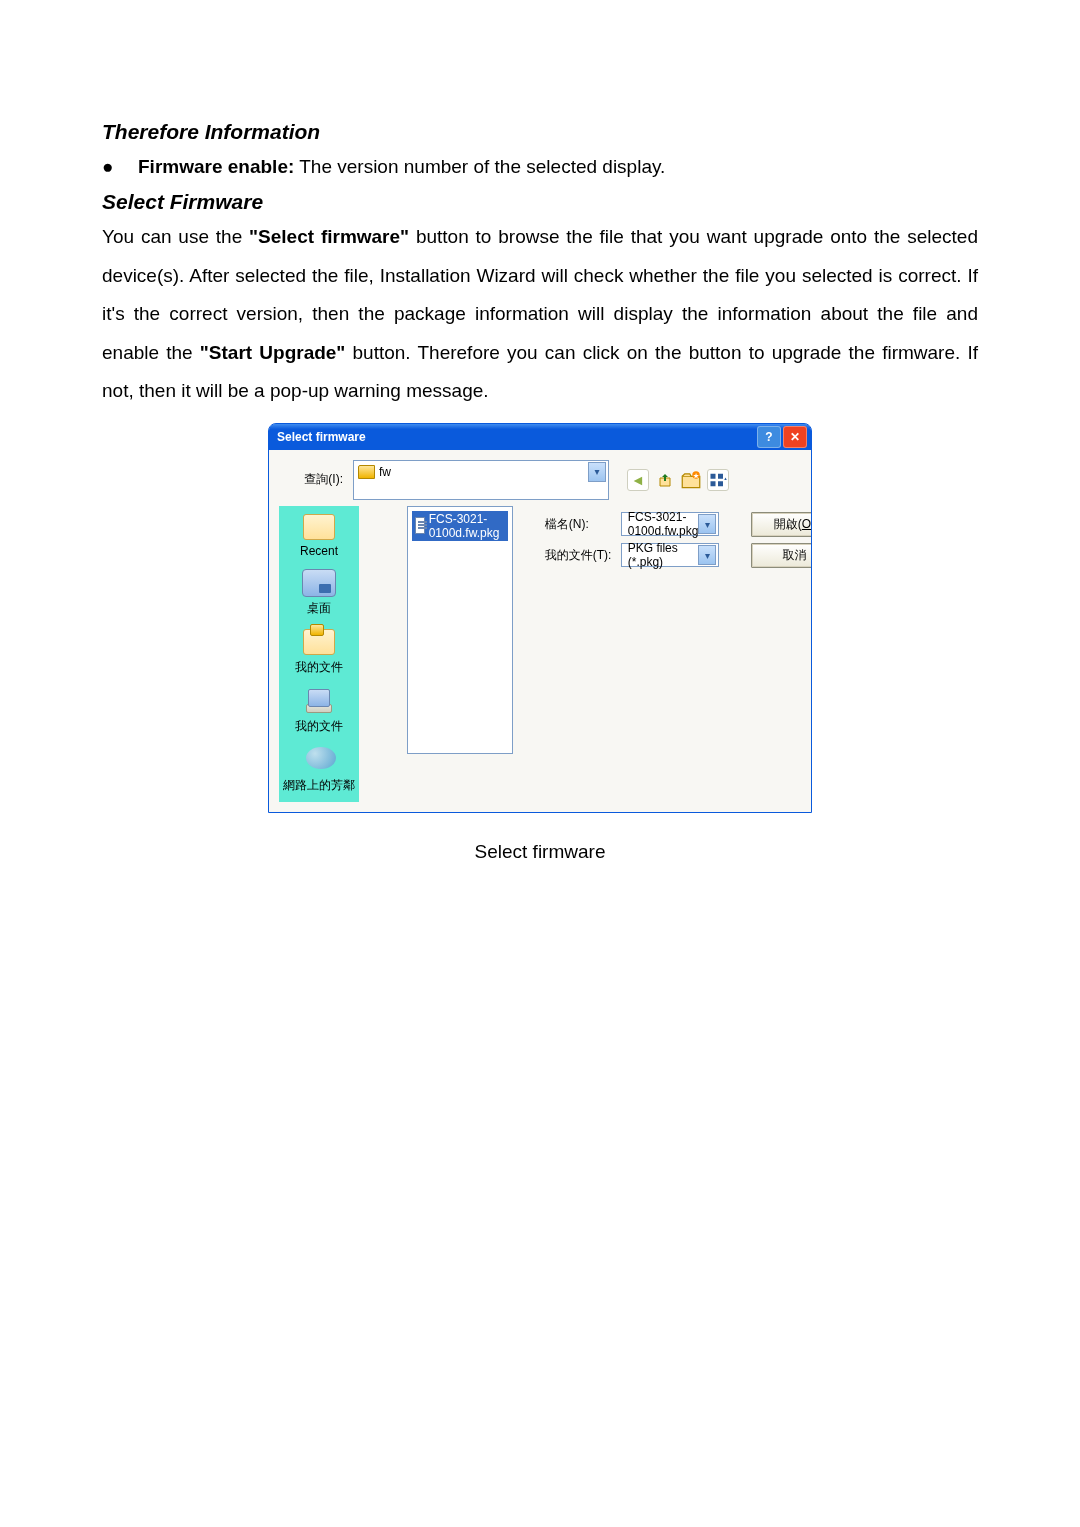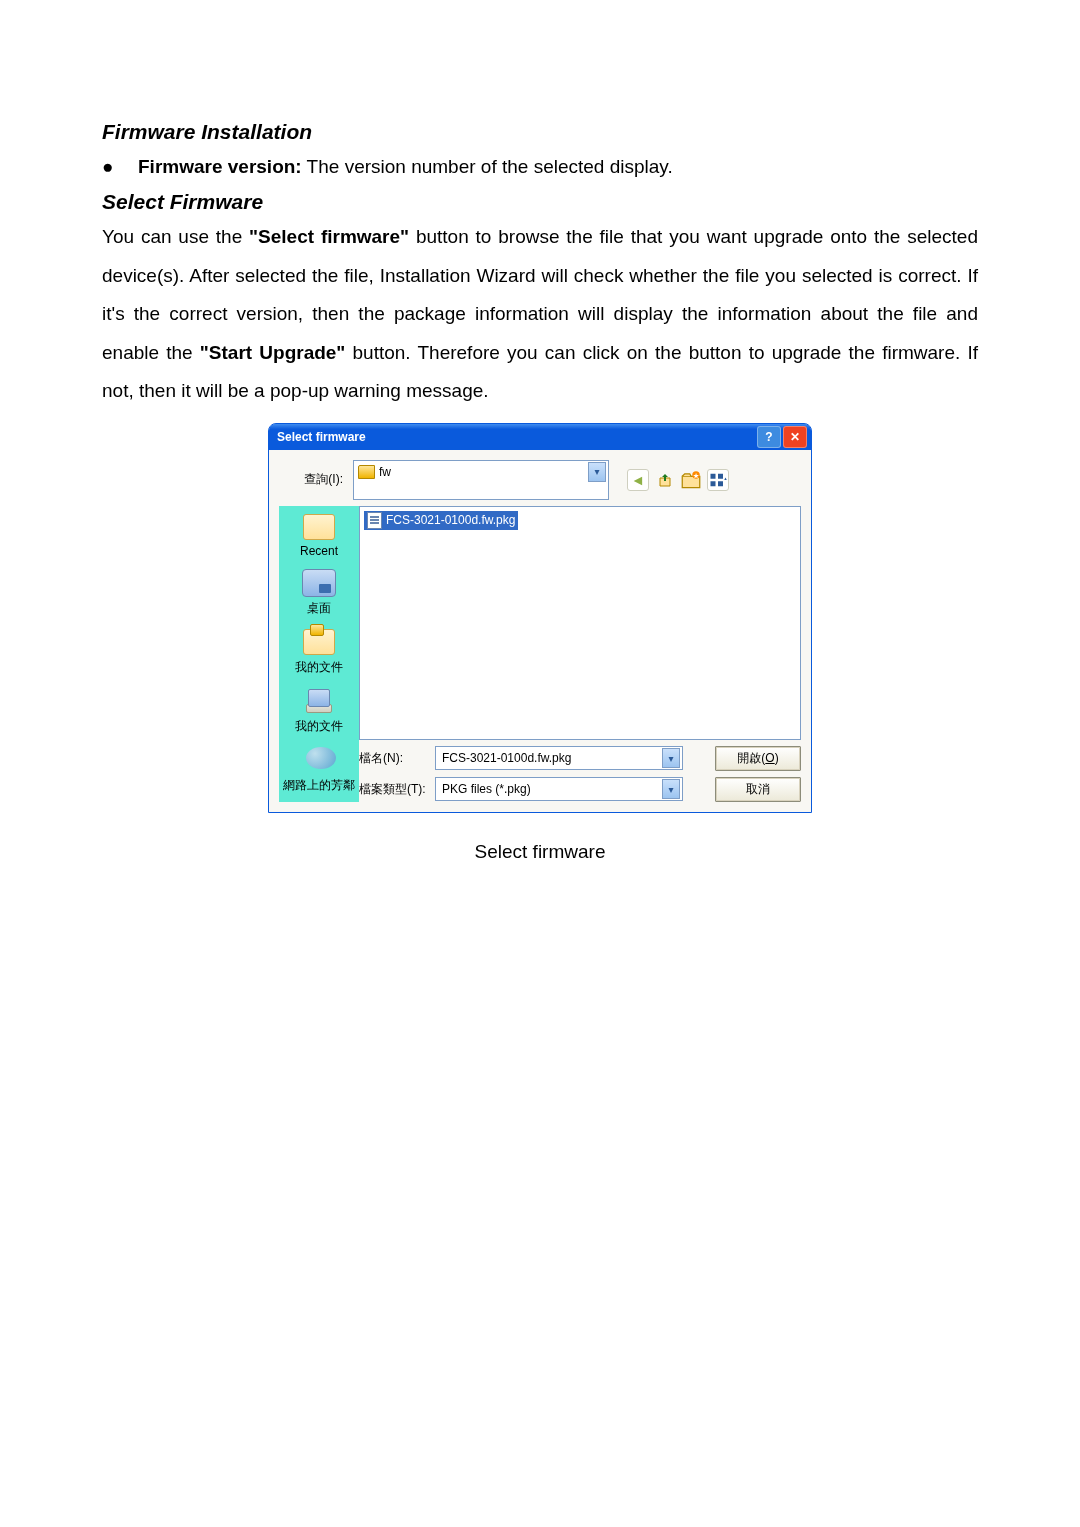--- a/index.html
+++ b/index.html
@@ -265,20 +265,21 @@
     margin-top: 6px;
     gap: 10px;
   }
   .bottom-grid {
     flex: 1;
     display: grid;
     grid-template-columns: 68px 1fr 16px auto;
     row-gap: 6px;
     column-gap: 8px;
     align-items: center;
+    margin-left: 32px;
   }
   .combo-field {
     height: 22px;
     border: 1px solid var(--xp-field-border);
     background: #fff;
     display: flex; align-items: center;
     padding: 0 2px 0 6px;
   }
   .combo-field span { flex:1; }
   .combo-drop {
@@ -306,25 +307,25 @@
     text-align: center;
     font-size: 19px;
     margin-top: 28px;
   }
 </style>
 </head>
 <body>
 
 <div class="page">
 
-  <p class="heading-italic">Firmware Installation</p>
+  <p class="heading-italic">Therefore Information</p>
   <div class="bullet-row">
     <span class="bullet-dot">●</span>
     <span class="bullet-body">
-      <span class="bold">Firmware version:</span><span> The version number of the selected display.</span>
+      <span class="bold">Firmware enable:</span><span> The version number of the selected display.</span>
     </span>
   </div>
 
   <p class="heading-italic" style="margin-top:4px;">Select Firmware</p>
   <p class="body-text">
     <span>You can use the </span><span class="bold">"Select firmware"</span><span> button to browse the file that you want upgrade onto the selected device(s). After selected the file, Installation Wizard will check whether the file you selected is correct. If it's the correct version, then the package information will display the information about the file and enable the </span><span class="bold">"Start Upgrade"</span><span> button. Therefore you can click on the button to upgrade the firmware. If not, then it will be a pop-up warning message.</span>
   </p>
 
   <div class="dialog-wrap">
     <div class="xp-dialog">
@@ -398,21 +399,21 @@
               <div class="place-label">我的文件</div>
             </div>
             <div class="place-item">
               <div class="place-icon">
                   <div class="pi-network"></div>
                 </div>
               <div class="place-label">網路上的芳鄰</div>
             </div>
           </div>
 
-          <div style="flex:1;display:flex;flex-direction:column;">
+          <div style="flex:1;display:flex;flex-direction:row;padding-left:48px;">
             <div class="file-area">
               <div class="file-item">
                 <div class="file-icon-mini"></div>
                 <span>FCS-3021-0100d.fw.pkg</span>
               </div>
             </div>
 
             <div class="bottom-area">
               <div class="bottom-grid">
                 <div>檔名(N):</div>
@@ -420,21 +421,21 @@
                   <span>FCS-3021-0100d.fw.pkg</span>
                   <div class="combo-drop">▾</div>
                 </div>
                 <div></div>
                 <div class="xp-button">
                   <span>開啟(</span>
                     <span class="underline-key">O</span>
                     <span>)</span>
                 </div>
 
-                <div>檔案類型(T):</div>
+                <div>我的文件(T):</div>
                 <div class="combo-field">
                   <span>PKG files (*.pkg)</span>
                   <div class="combo-drop">▾</div>
                 </div>
                 <div></div>
                 <div class="xp-button">
                   <span>取消</span>
                 </div>
               </div>
             </div>

